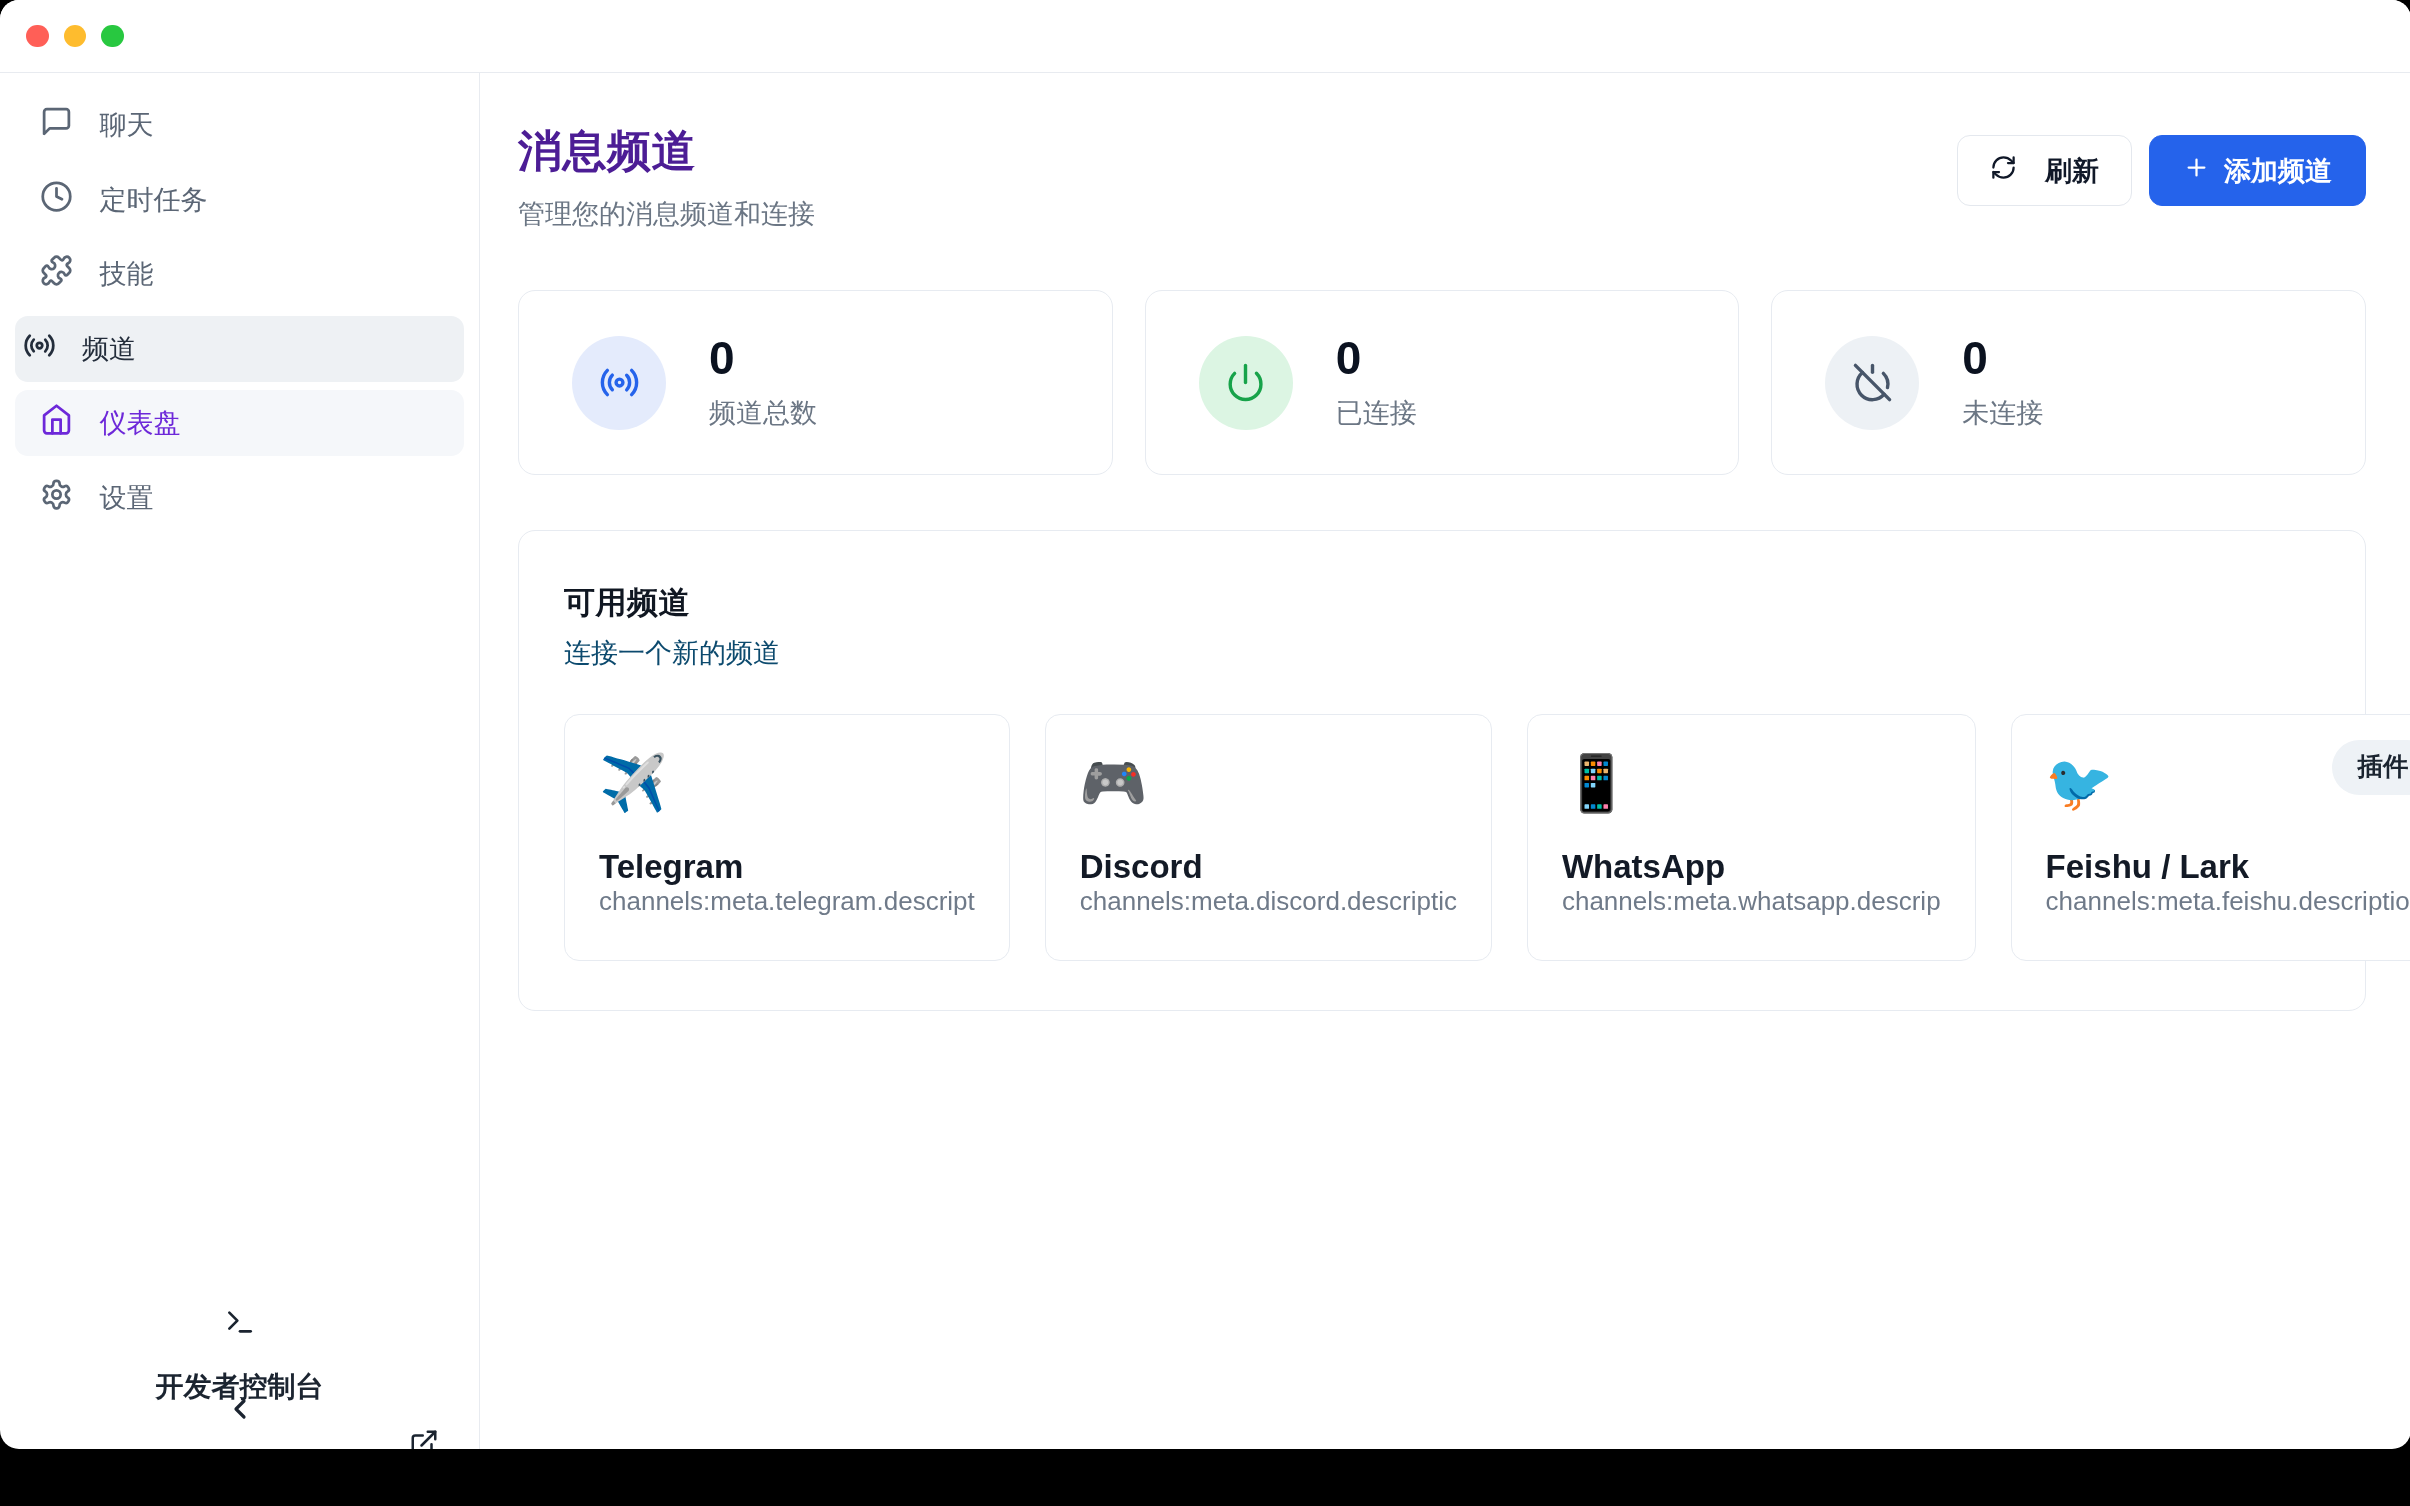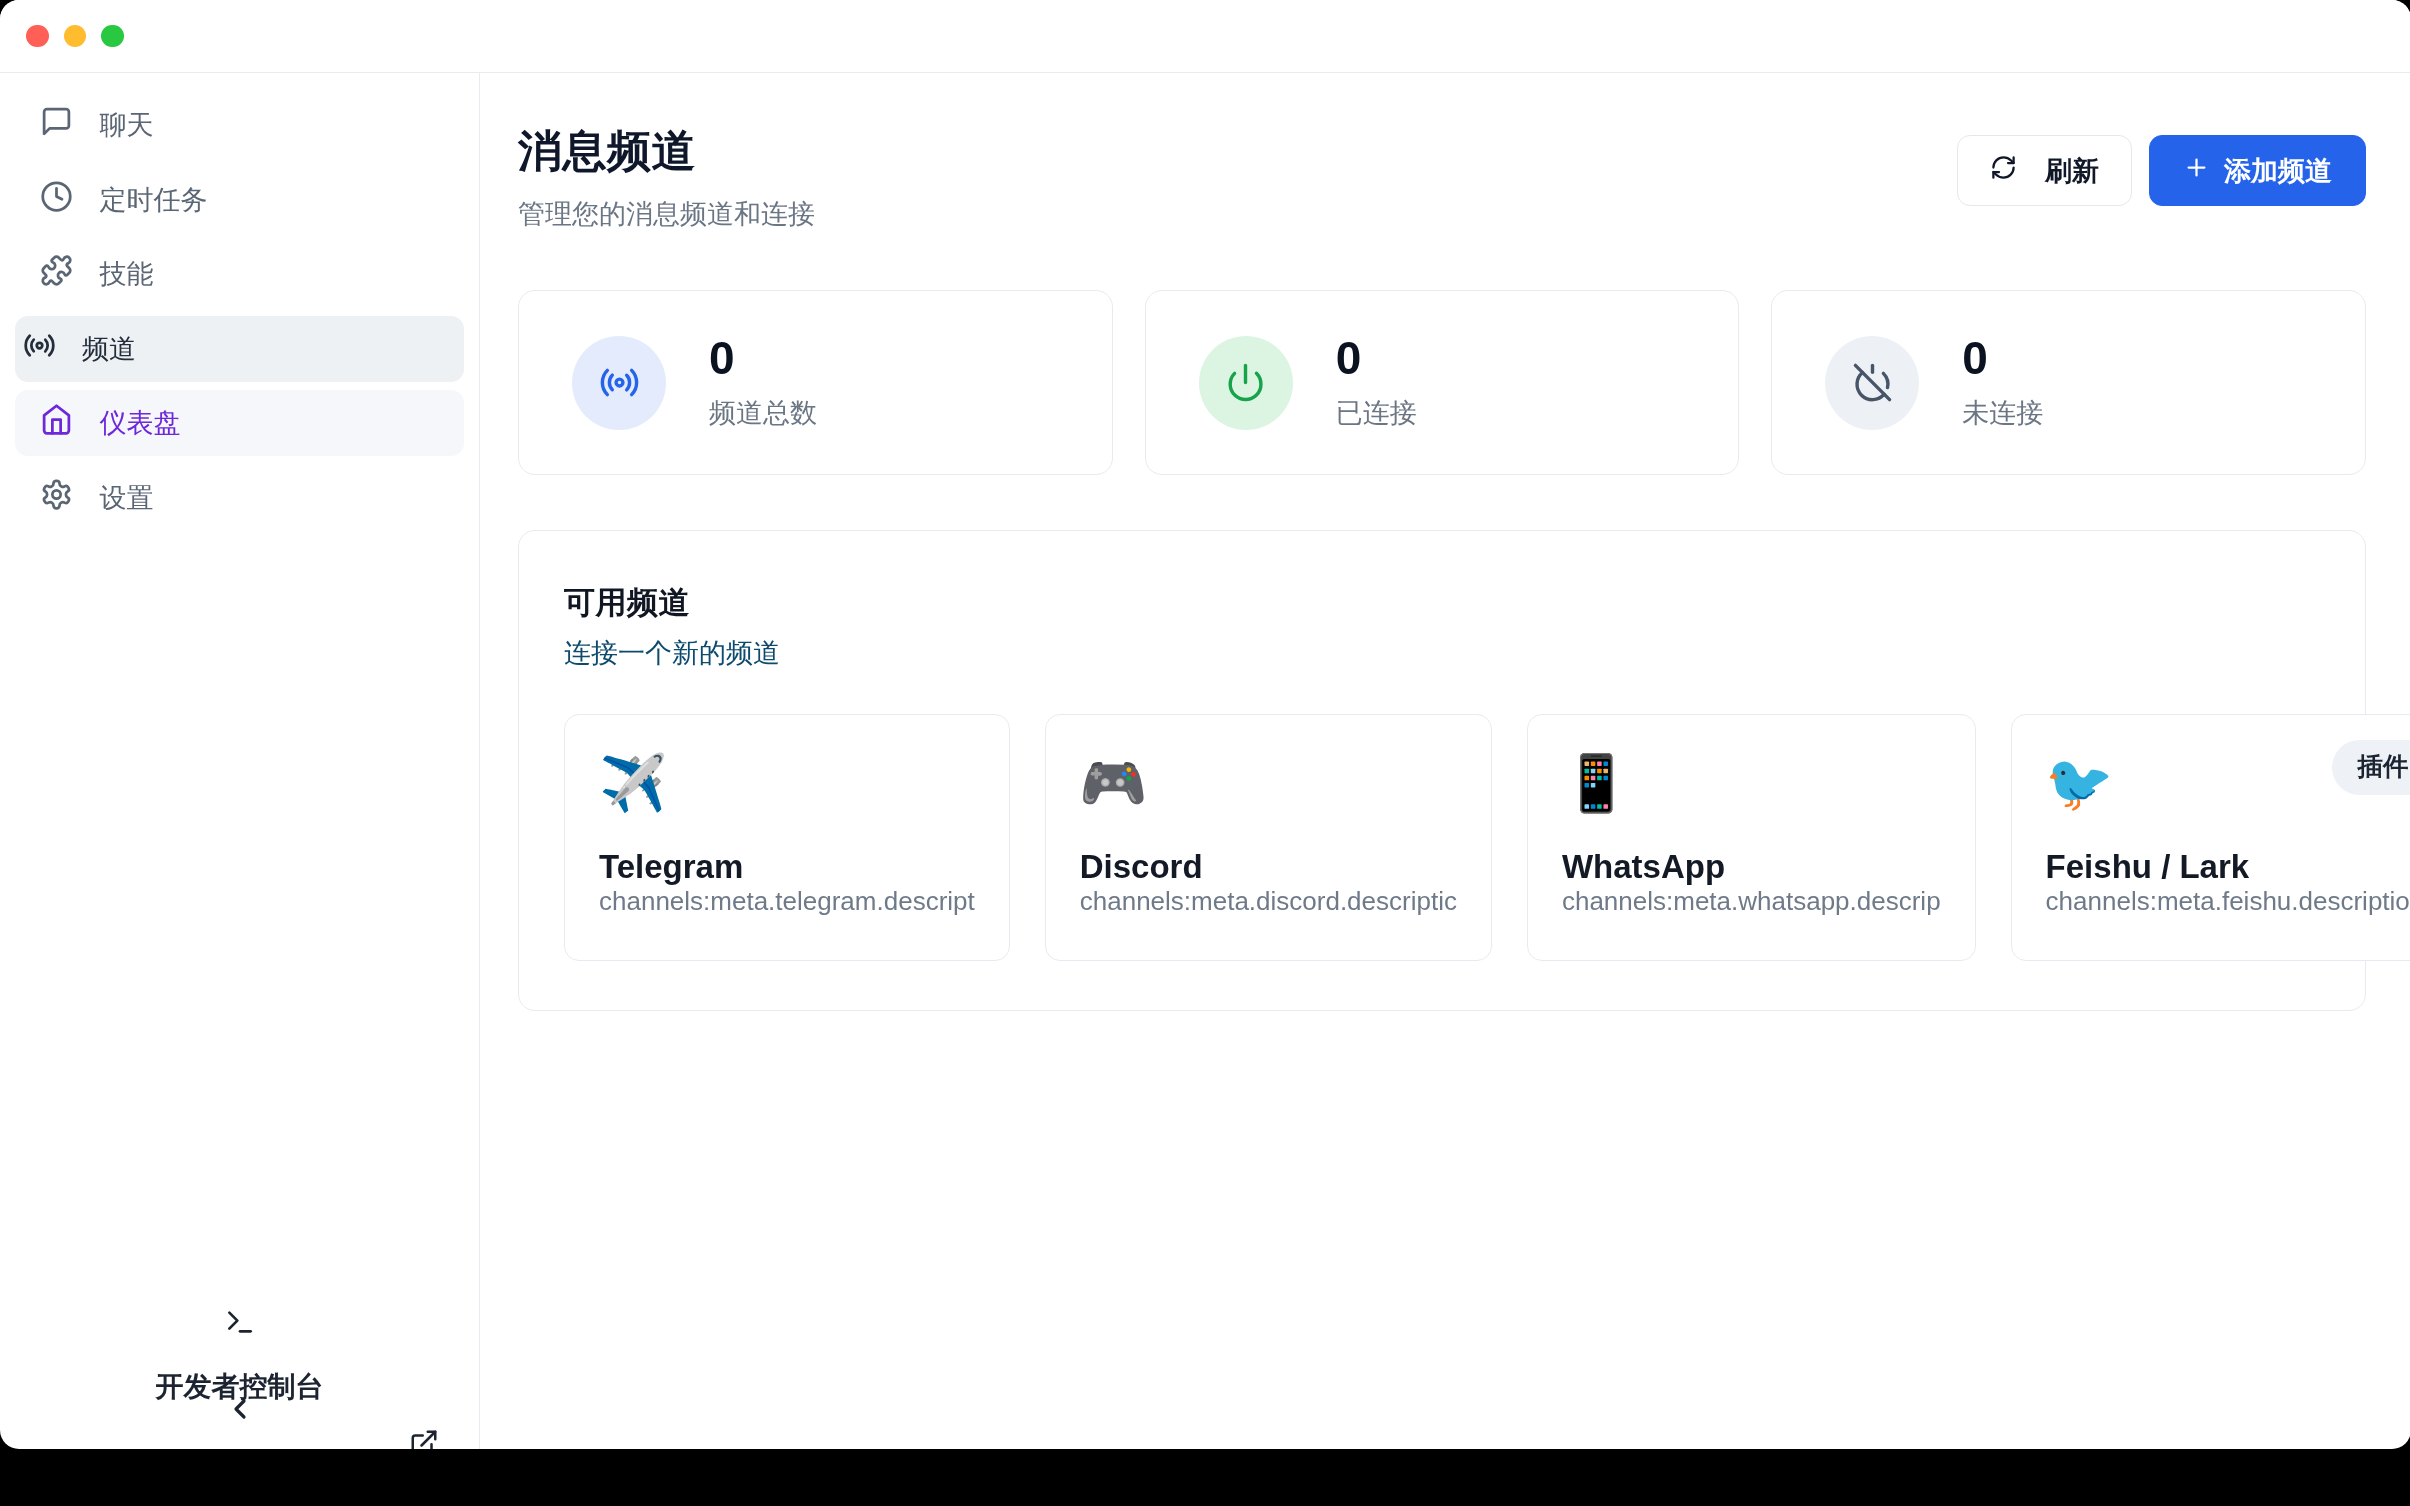--- a/index.html
+++ b/index.html
@@ -26,21 +26,21 @@
   .console-row { display:flex; align-items:center; gap:22.6px; padding:0 25.4px; height:70px; color:#1b2430; font-weight:700; font-size:28px; cursor:pointer;flex-direction:column; }
   .console-row svg { width:32px; height:32px; }
   .console-row .ext { margin-left:auto; font-weight:400; }
   .console-row .ext svg { width:30px; height:30px; }
   .collapse { display:flex; justify-content:center; align-items:center; padding:17px 0 21px; }
   .collapse svg { width:32px; height:32px; color:#1b2430; cursor:pointer; }
 
   
   .main { flex:1; padding:49px 45px 0 38px; overflow:hidden; }
   .main-header { display:flex; justify-content:space-between; align-items:flex-start; }
-  .page-title { font-size:44px; font-weight:700; color:#0f172a; letter-spacing:0.5px; }
+  .page-title { font-size:44px; font-weight:700; color:#4c1d95; letter-spacing:0.5px; }
   .page-subtitle { font-size:27px; color:#6b7684; margin-top:15px; }
   .actions { display:flex; gap:17px; margin-top:13px; }
   .btn { height:71px; border-radius:13px; display:flex; align-items:center; font-size:27px; font-weight:600; cursor:pointer; }
   .btn svg { width:27px; height:27px; }
   .btn-refresh { padding:0 32px; gap:28px; background:#fff; border:1.9px solid #e4e8ee; color:#101828; }
   .btn-add { padding:0 33px; gap:14px; background:#2563eb; border:1.9px solid #2563eb; color:#fff; }
 
   .stats { display:grid; grid-template-columns:repeat(3,1fr); gap:32px; margin-top:58px; }
   .stat-card { border:1.9px solid #e7ebf1; border-radius:17px; height:185px; display:flex; align-items:center; padding:0 53px; gap:43px; background:#fff; }
   .stat-icon { width:94px; height:94px; border-radius:50%; display:flex; align-items:center; justify-content:center; flex:0 0 94px; }

